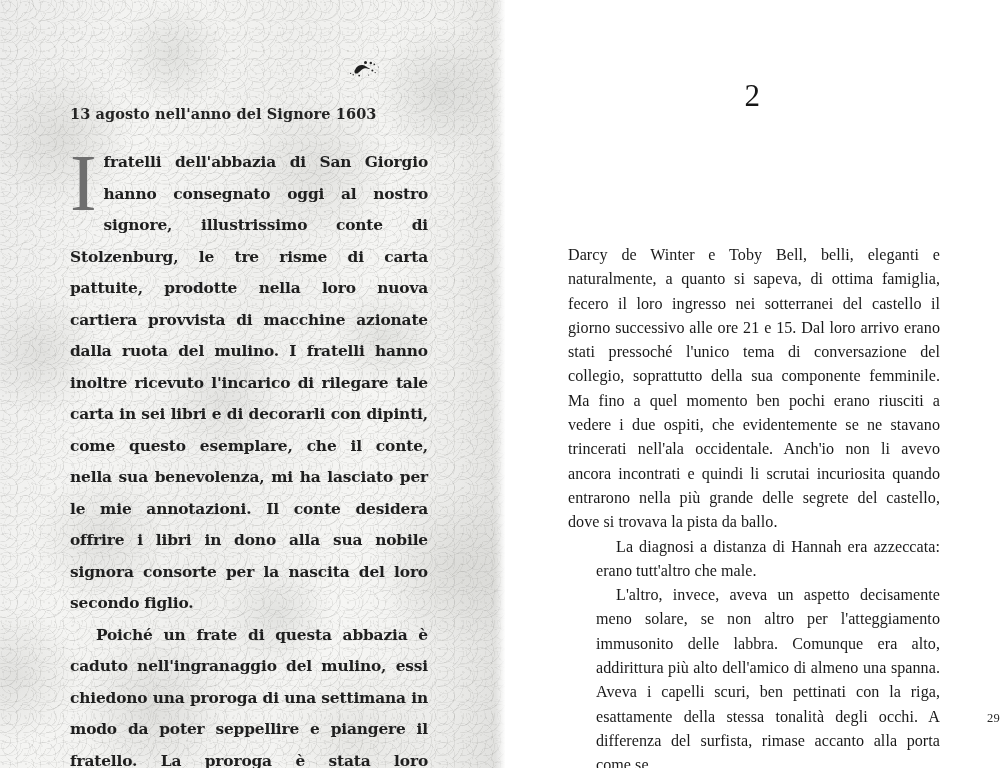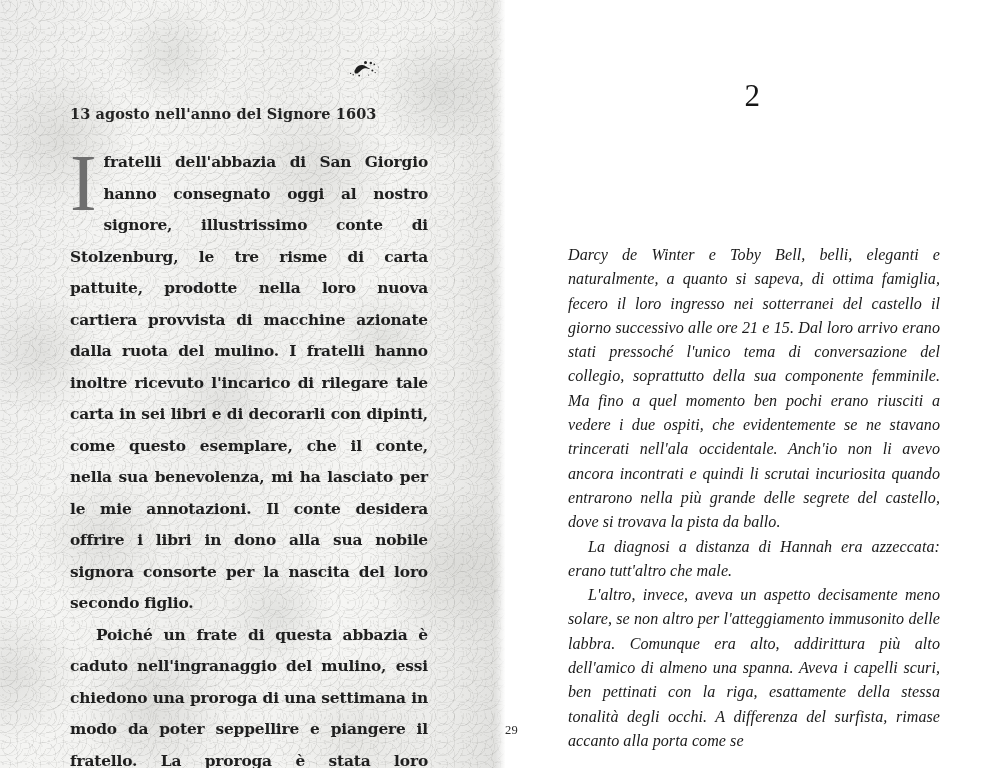--- a/index.html
+++ b/index.html
@@ -163,36 +163,35 @@
     font-family: "Liberation Serif", serif;
     font-size: 16.1px;
     line-height: 24.3px;
     color: #1a1a1a;
     text-align: justify;
     hyphens: manual;
     letter-spacing: 0.05px;
   }
   #right-content p {
     margin: 0;
-    font-style: italic;
   }
   #right-content p + p {
     text-indent: 20px;
+    margin-left: 28px;
   }
   #page-number {
     position: absolute;
     left: 0;
     right: 0;
     top: 711px;
-    text-align: left;
+    text-align: right;
     font-family: "Liberation Serif", serif;
     font-size: 12.5px;
     color: #2a2a2a;
     letter-spacing: 0.3px;
-    margin-top: 12px;
   }
 </style>
 </head>
 <body>
 
 <div id="spread">
 
   <div id="left-page">
     <div class="paper-texture"></div>
     <div class="paper-grain"></div>

